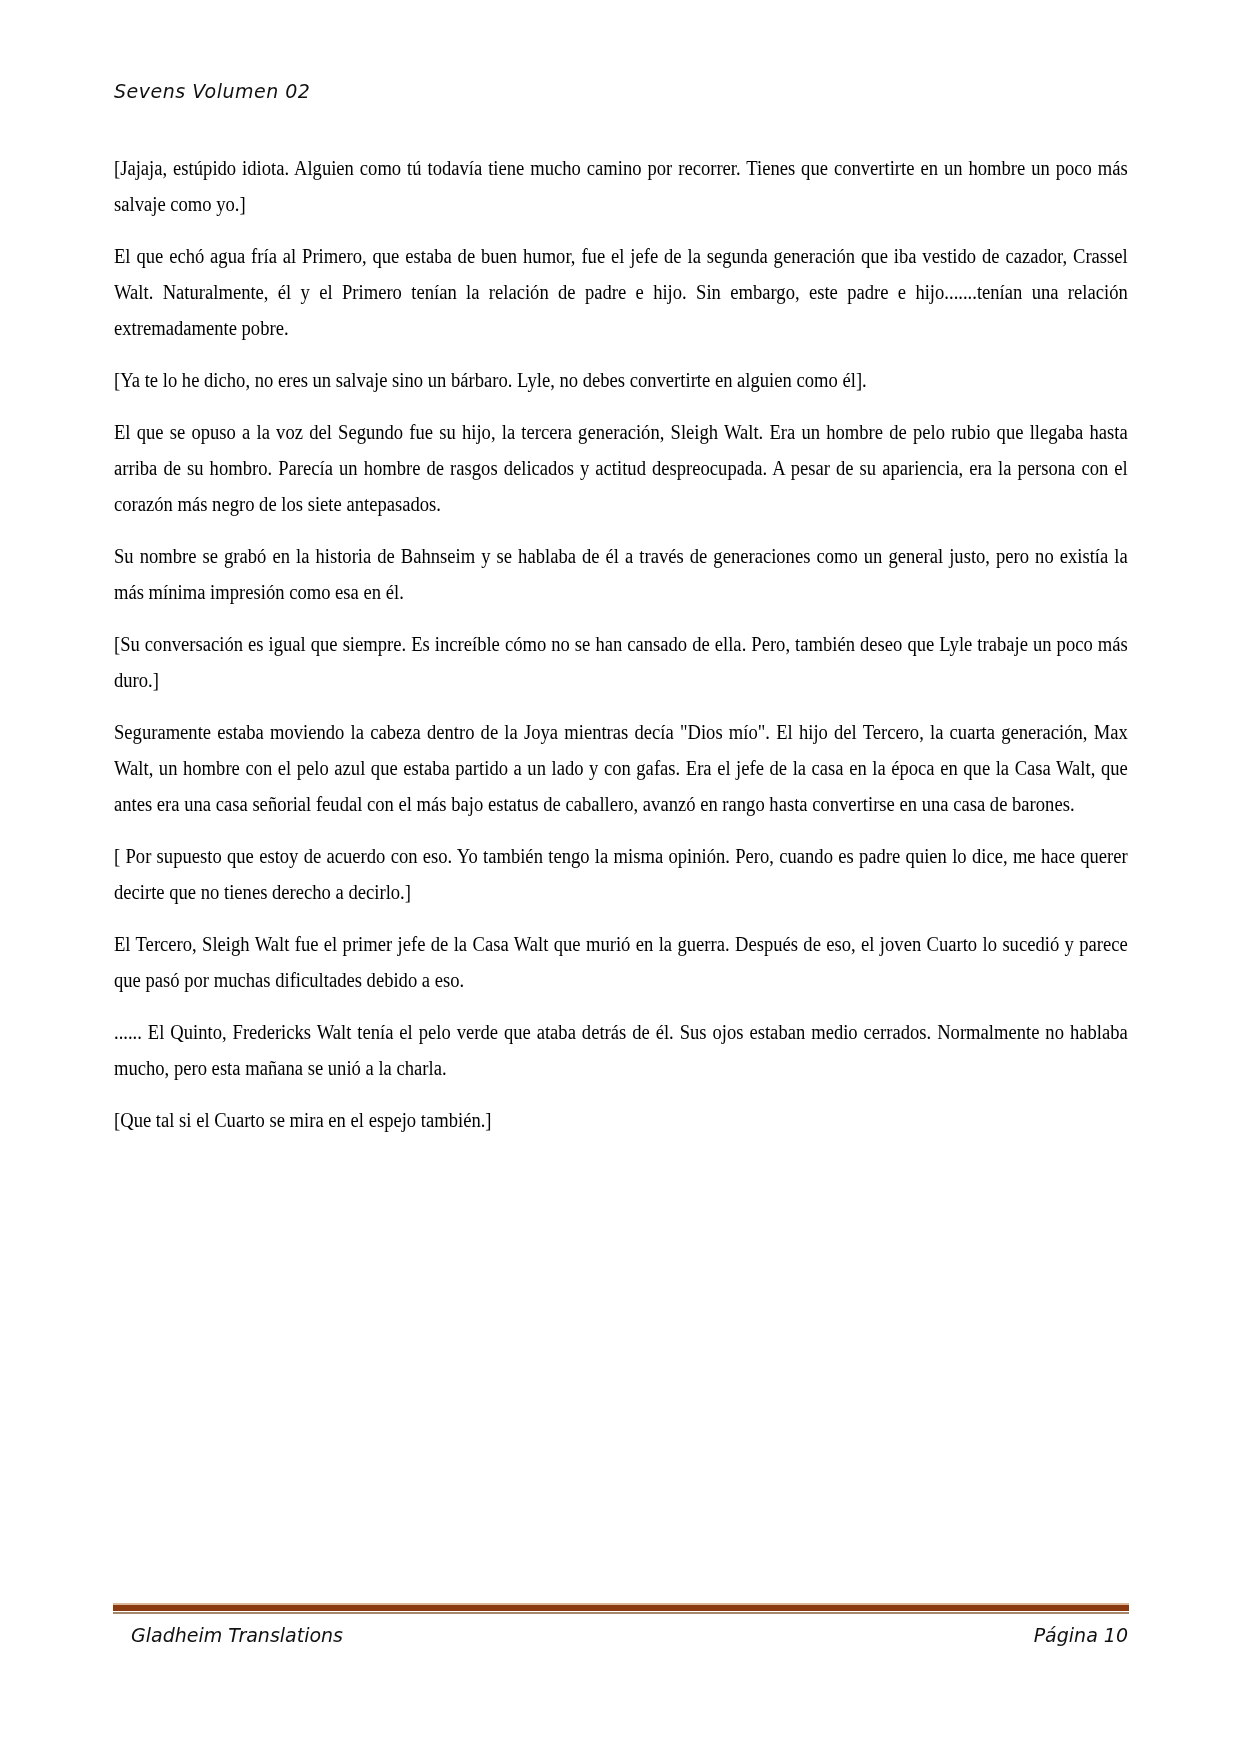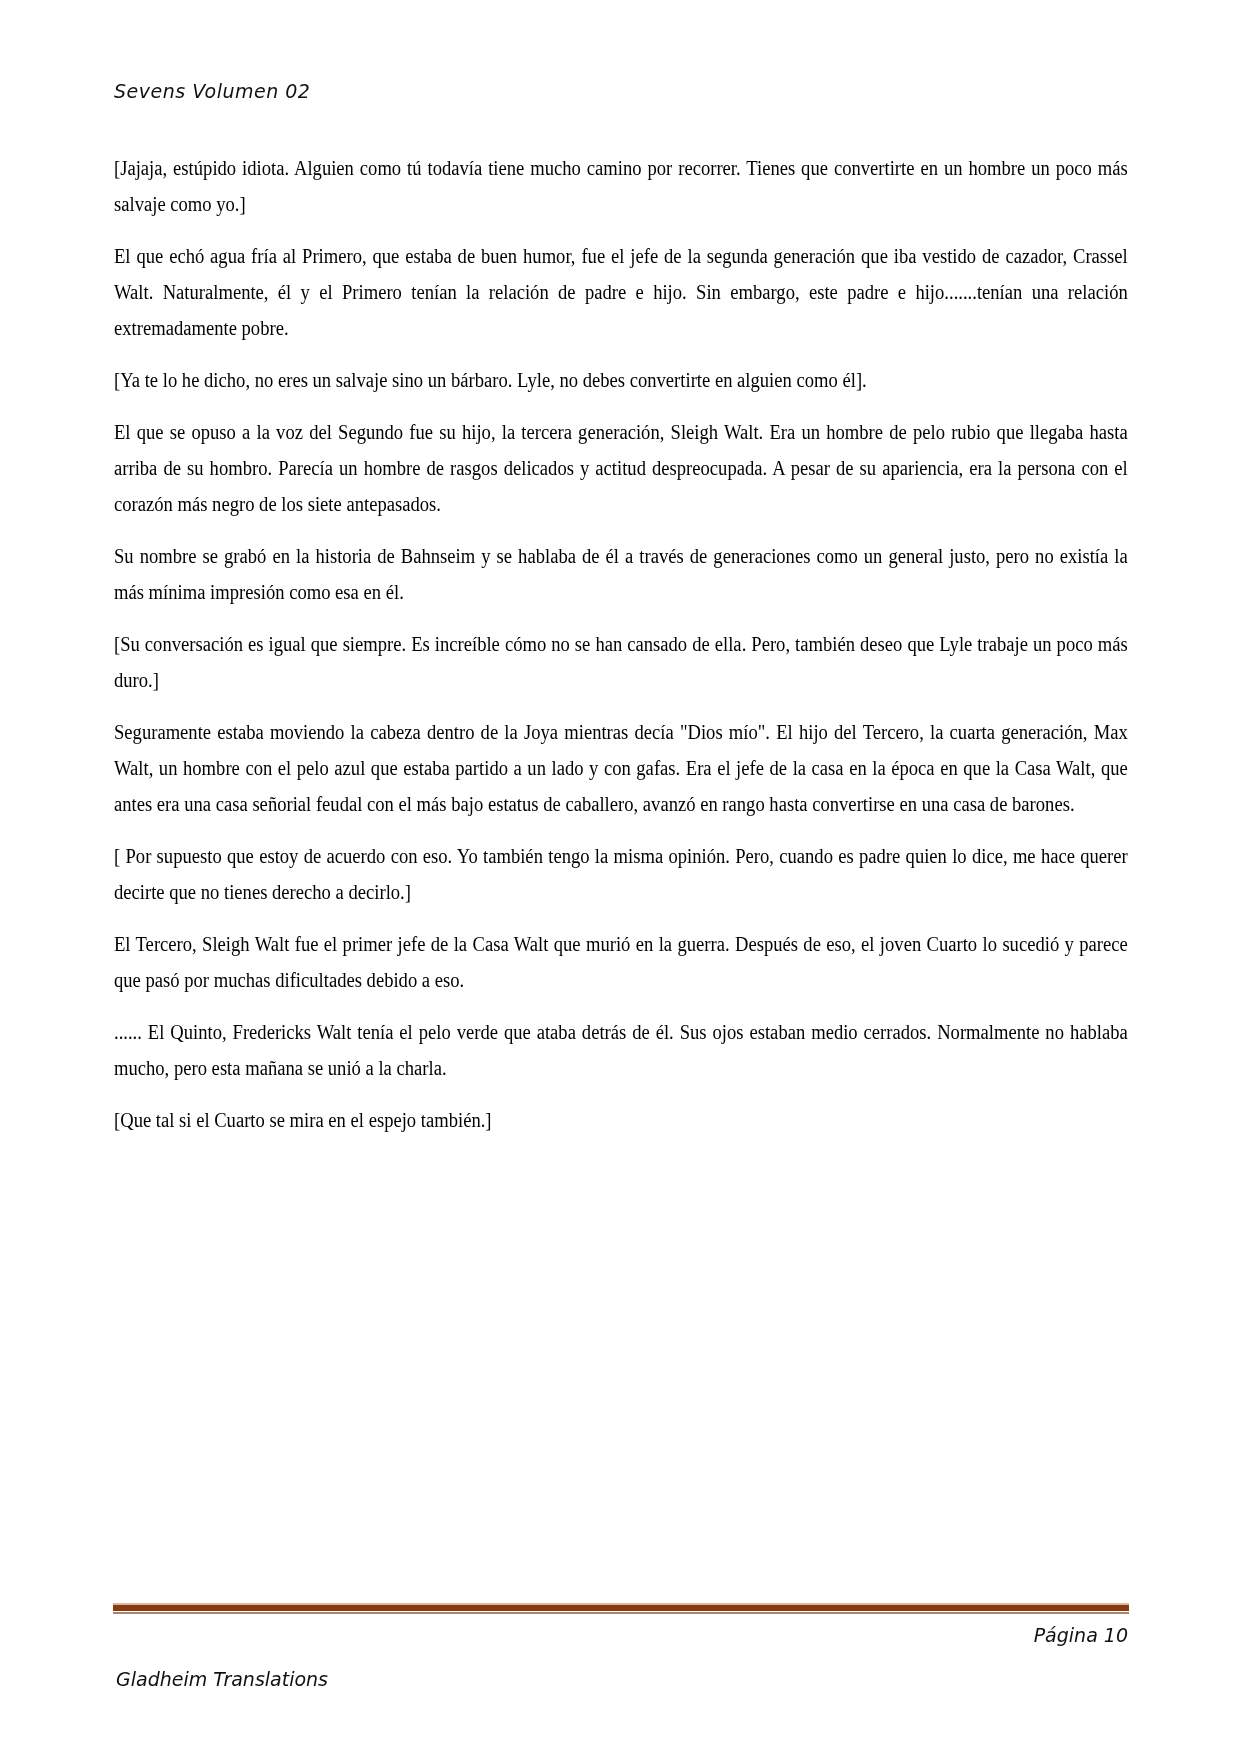--- a/index.html
+++ b/index.html
@@ -66,21 +66,21 @@
       background: #a5866a;
     }
     .footer-left, .footer-right {
       position: absolute;
       top: 1624px;
       font-family: "DejaVu Sans", sans-serif;
       font-style: italic;
       font-size: 19px;
       color: #111111;
     }
-    .footer-left { left: 116px; margin-top: 44px; }
+    .footer-left { left: 131px; }
     .footer-right { right: 113px; }
   </style>
 </head>
 <body>
 
 <div class="page-header">Sevens Volumen 02</div>
 
 <div class="body-text">
   <p>[Jajaja, estúpido idiota. Alguien como tú todavía tiene mucho camino por recorrer. Tienes que convertirte en un hombre un poco más salvaje como yo.]</p>
   <p>El que echó agua fría al Primero, que estaba de buen humor, fue el jefe de la segunda generación que iba vestido de cazador, Crassel Walt. Naturalmente, él y el Primero tenían la relación de padre e hijo. Sin embargo, este padre e hijo.......tenían una relación extremadamente pobre.</p>

